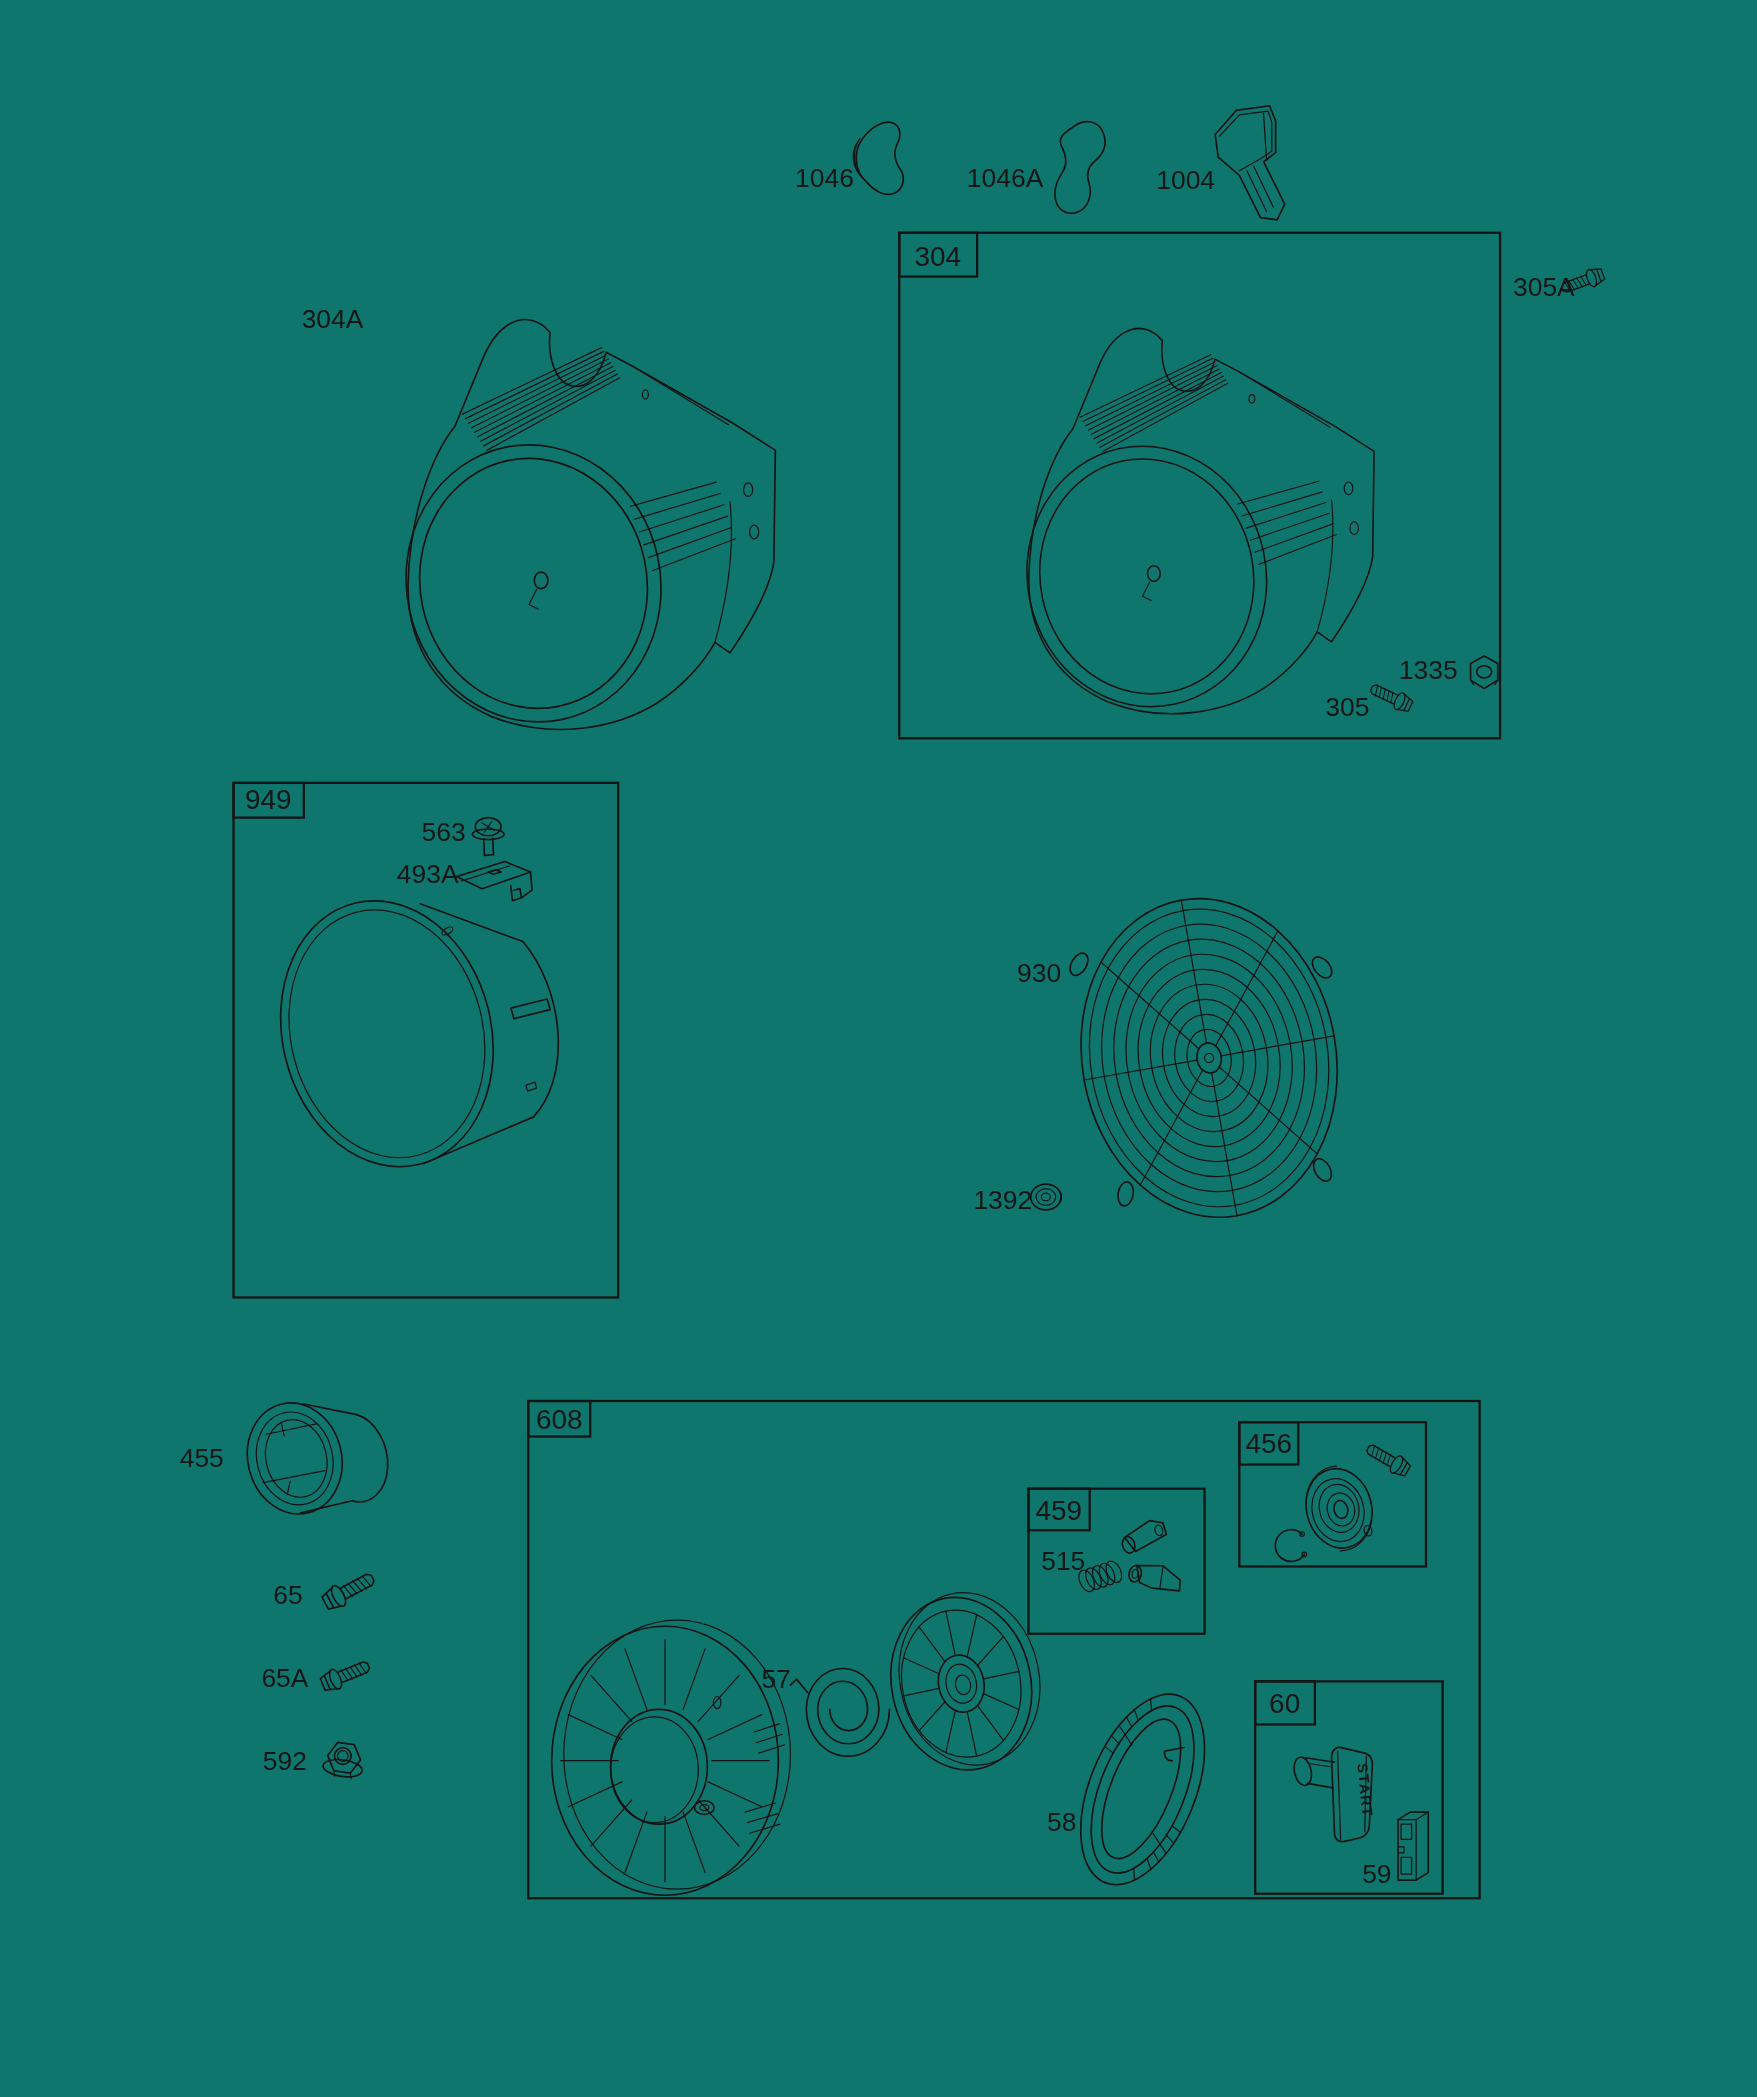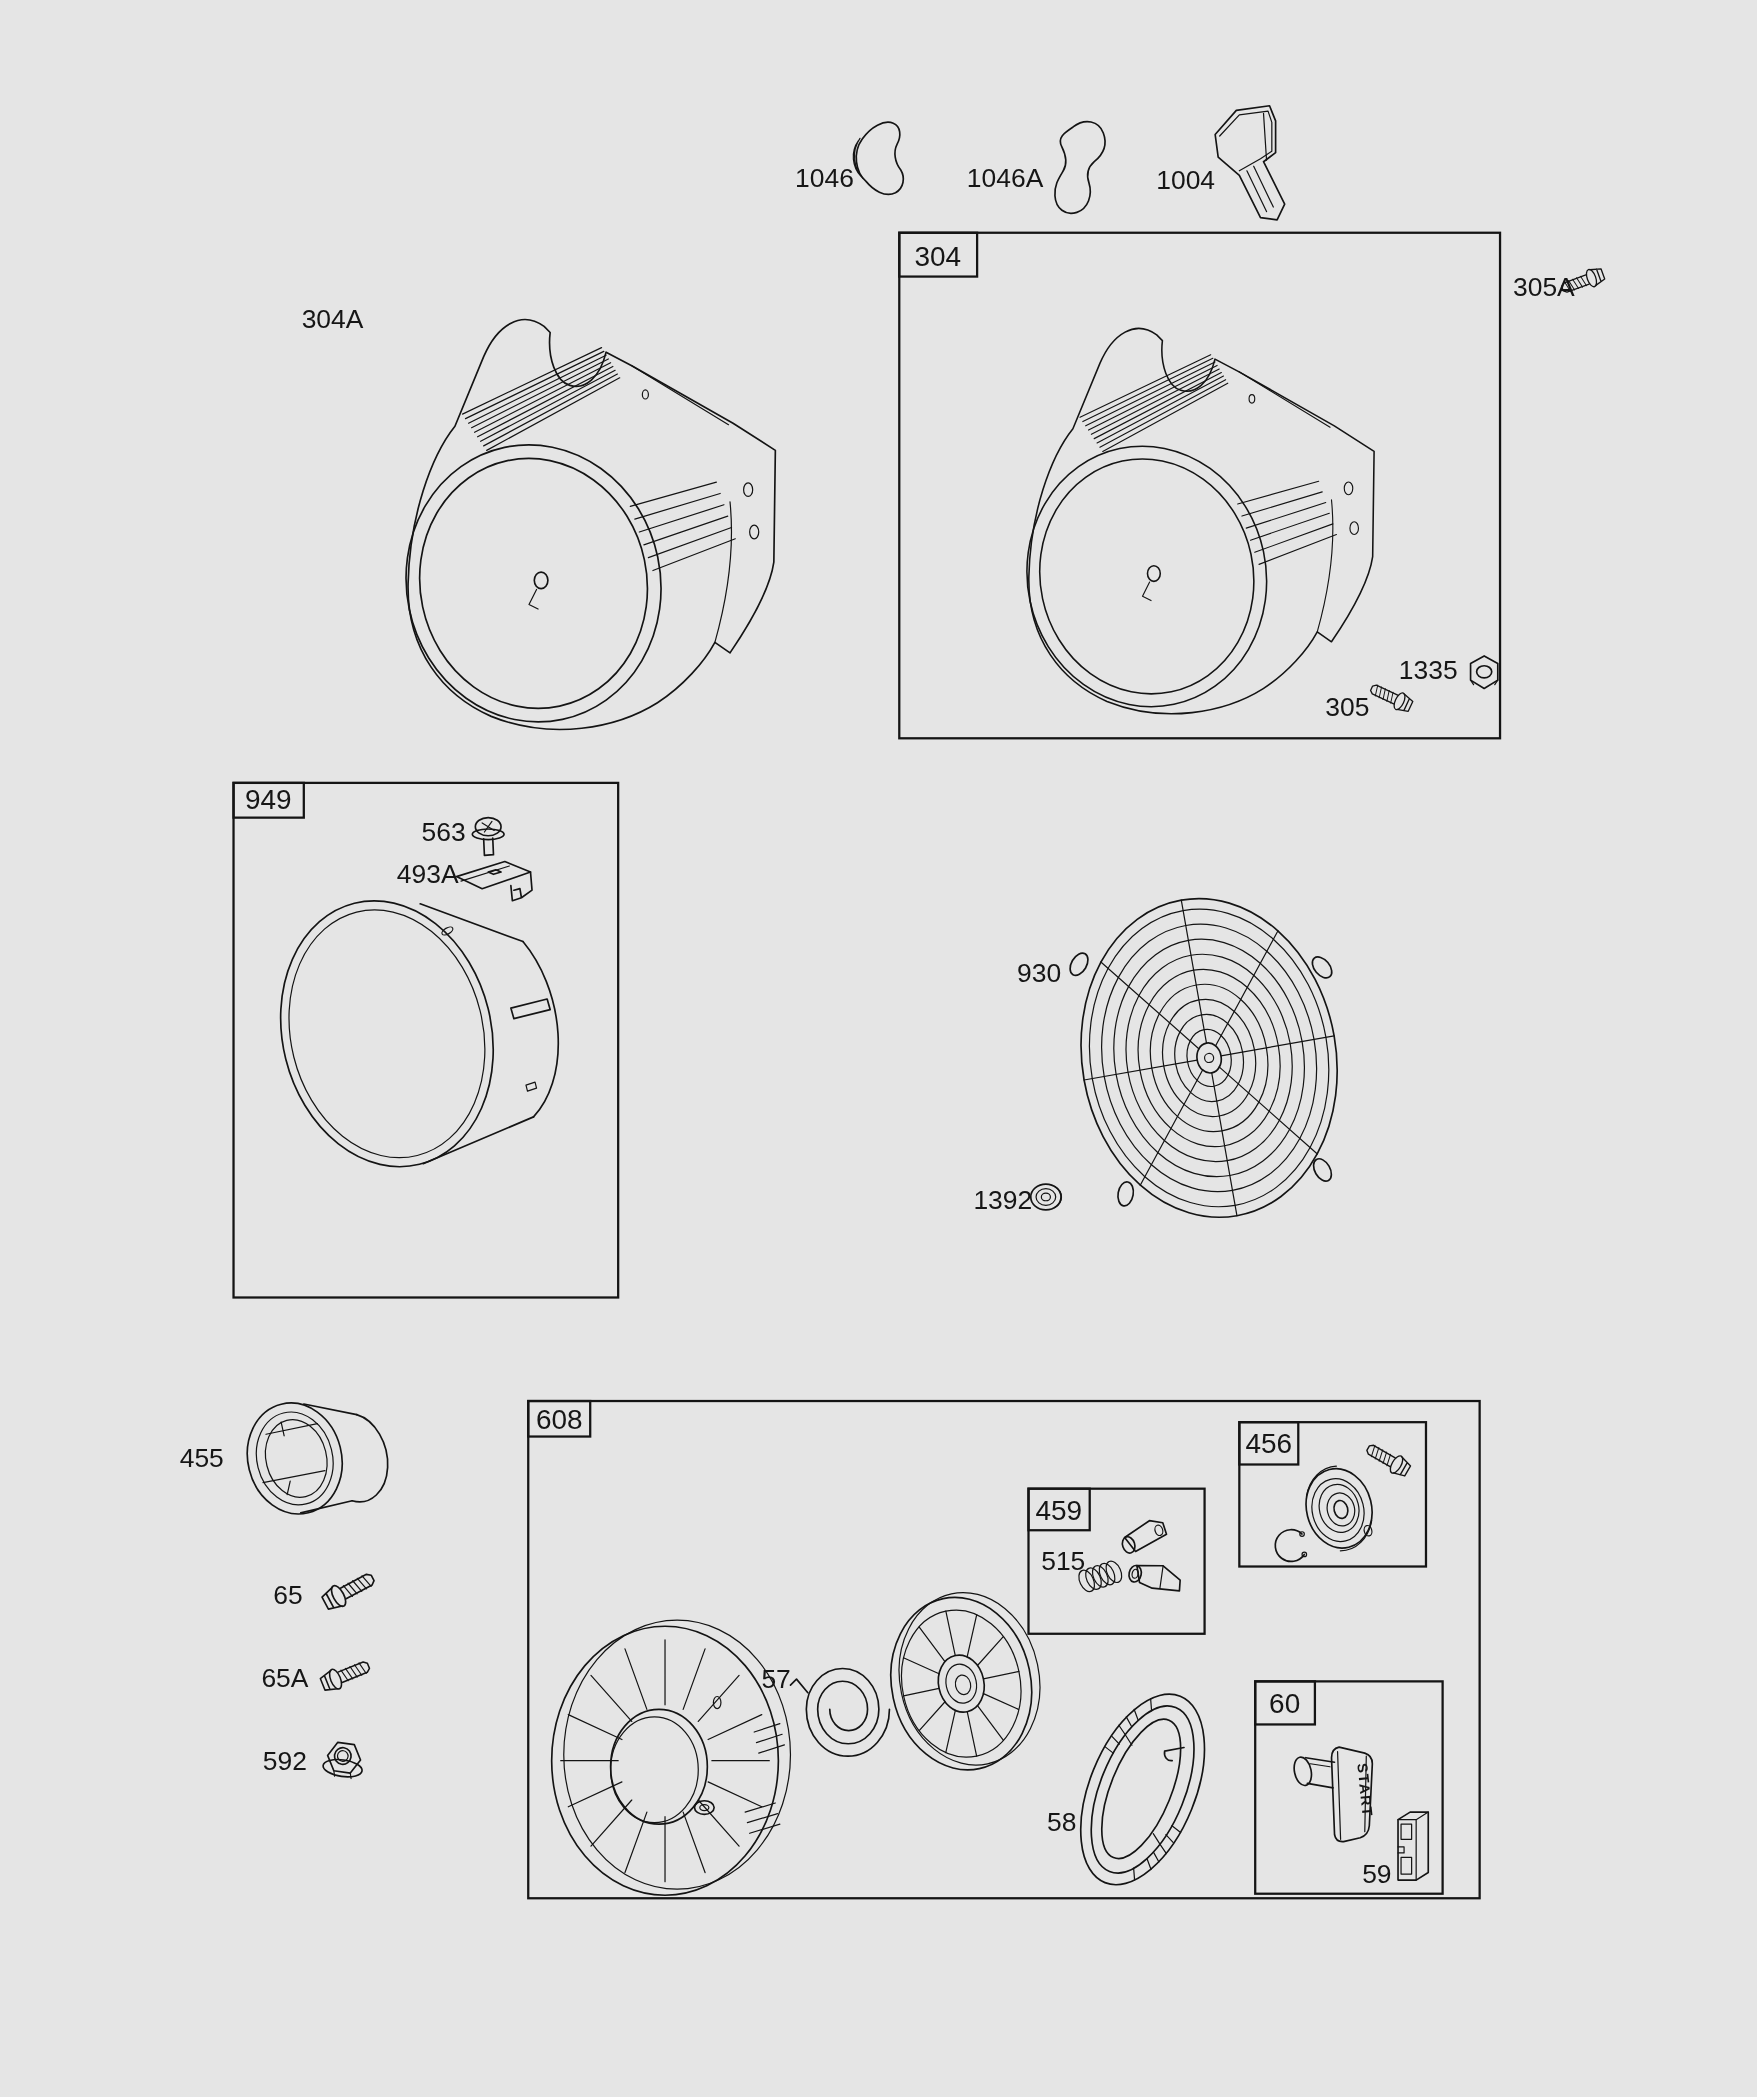--- a/index.html
+++ b/index.html
@@ -1,16 +1,16 @@
 <!DOCTYPE html>
 <html style="font-size:12px"><head>
 <meta charset="utf-8">
 <style>
   html,body{margin:0;padding:0;background:#fff;}
-  .stage{position:relative;width:1757px;height:2097px;background:#e5e5e5;
+  .stage{position:relative;width:1757px;height:2097px;background:#0f766e;
          font-family:"Liberation Sans", sans-serif;}
   svg{position:absolute;left:0;top:0;}
   svg .ln{fill:none;stroke:#141414;stroke-width:2.2;stroke-linecap:round;stroke-linejoin:round;}
   svg .thin{stroke-width:1.6;}
   svg .gbox{fill:none;stroke:#141414;stroke-width:3;}
   svg .lbl{fill:#161616;stroke:none;font-size:35px;font-family:"Liberation Sans",sans-serif;text-anchor:middle;}
   svg .boxlbl{fill:#161616;stroke:none;font-size:37px;font-family:"Liberation Sans",sans-serif;text-anchor:middle;}
   svg .brand{fill:#161616;stroke:none;font-size:19px;font-weight:bold;letter-spacing:2px;
              font-family:"Liberation Sans",sans-serif;}
 </style>

